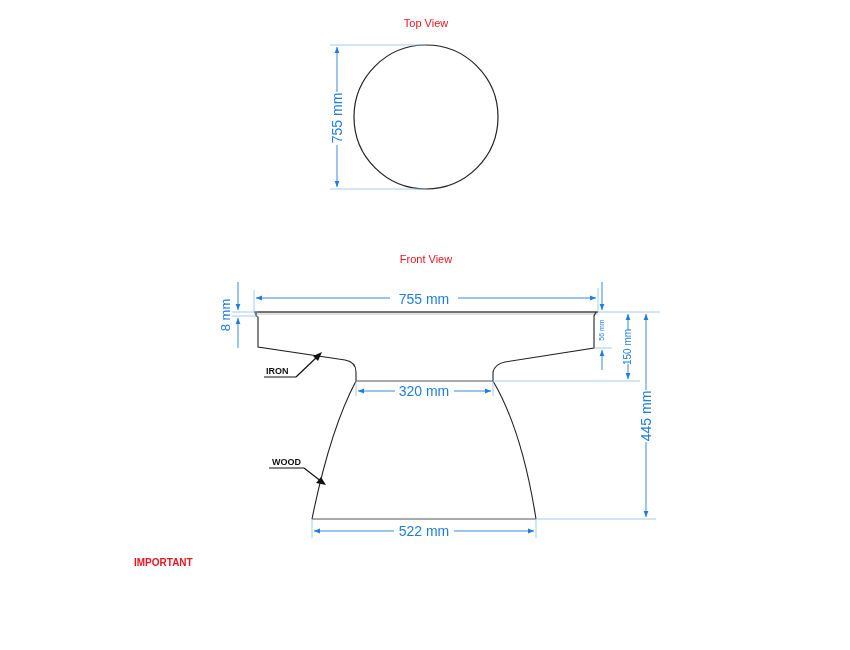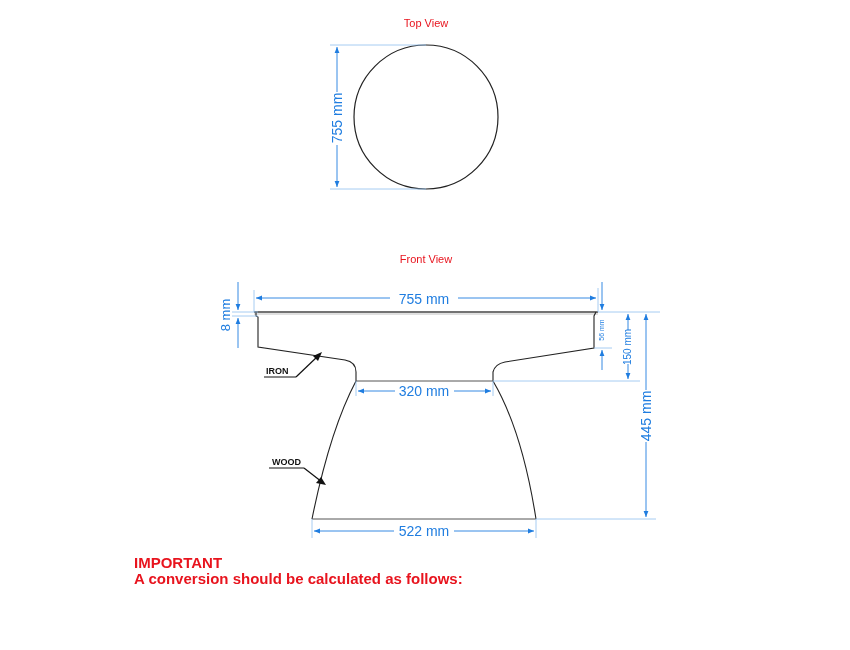--- a/index.html
+++ b/index.html
@@ -1,21 +1,21 @@
 <!DOCTYPE html>
 <html><head>
 <meta charset="utf-8">
 <style>
   html,body{margin:0;padding:0;background:#ffffff;}
   body{width:850px;height:650px;position:relative;overflow:hidden;font-family:"Liberation Sans",sans-serif;}
   svg{position:absolute;left:0;top:0;}
   .title{fill:#e8141e;font-size:11px;font-family:"Liberation Sans",sans-serif;}
   .dim{fill:#1f7de0;font-family:"Liberation Sans",sans-serif;}
   .label{fill:#111;font-size:9px;font-weight:bold;font-family:"Liberation Sans",sans-serif;}
-  .notes{position:absolute;left:134px;top:555px;color:#e8141e;font-size:15px;font-weight:bold;line-height:16.2px;font-family:"Liberation Sans",sans-serif;}
+  .notes{position:absolute;left:134px;top:555px;color:#e8141e;font-size:10px;font-weight:bold;line-height:16.2px;font-family:"Liberation Sans",sans-serif;}
   .notes div{white-space:nowrap;}
 </style>
 </head>
 <body>
 
 <svg width="850" height="650" viewBox="0 0 850 650">
   <defs>
     <marker id="arr" viewBox="0 0 10 10" refX="10" refY="5" markerWidth="7" markerHeight="7" orient="auto-start-reverse">
       <path d="M0,1 L10,5 L0,9 z" fill="#1f7de0"></path>
     </marker>
@@ -95,14 +95,13 @@
 
     <text class="label" x="272" y="465">WOOD</text>
     <line x1="269" y1="468" x2="304" y2="468" stroke="#111" stroke-width="1"></line>
     <line x1="304" y1="468" x2="322" y2="482" stroke="#111" stroke-width="1.2"></line>
     <path d="M326,485 L316,483 L321,477 z" fill="#111"></path>
   </g>
 </svg>
 
 <div class="notes">
   <div>IMPORTANT</div>
-  <div>A conversion should be calculated as follows:</div>
 </div>
 
 </body></html>

